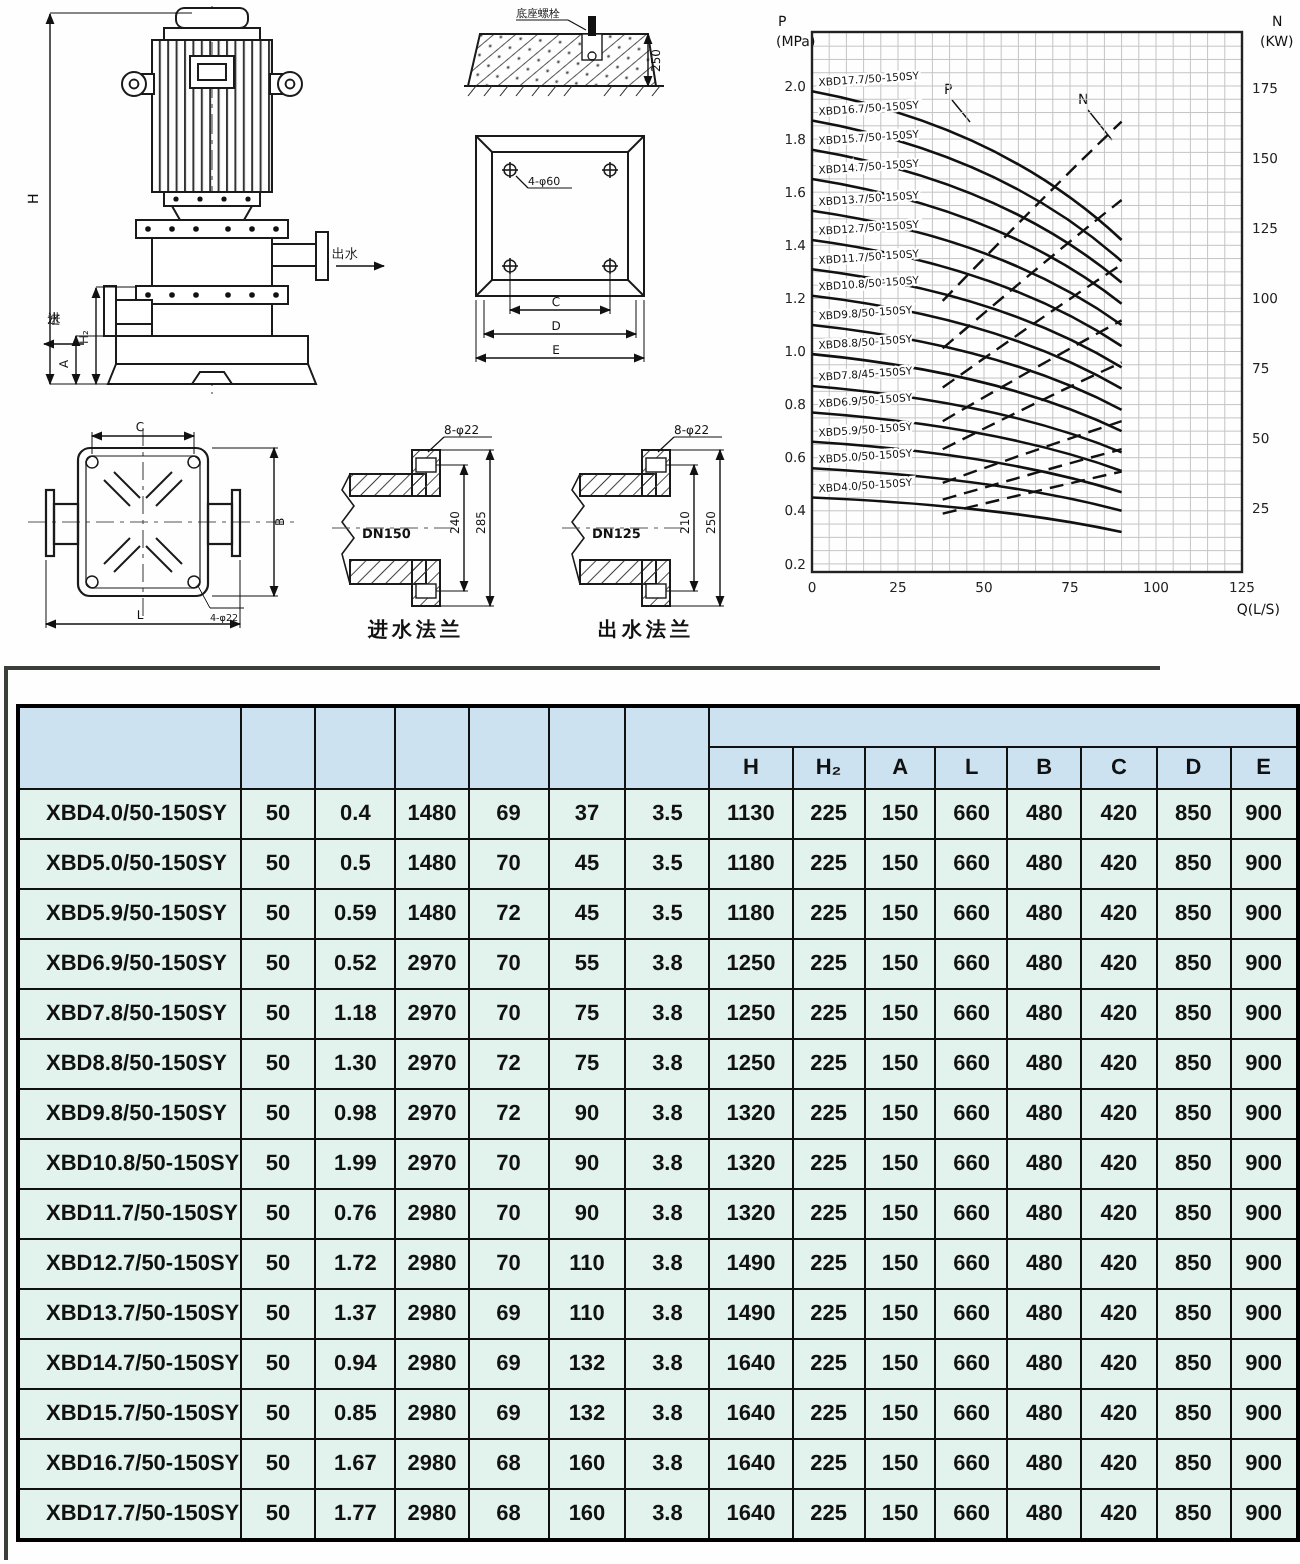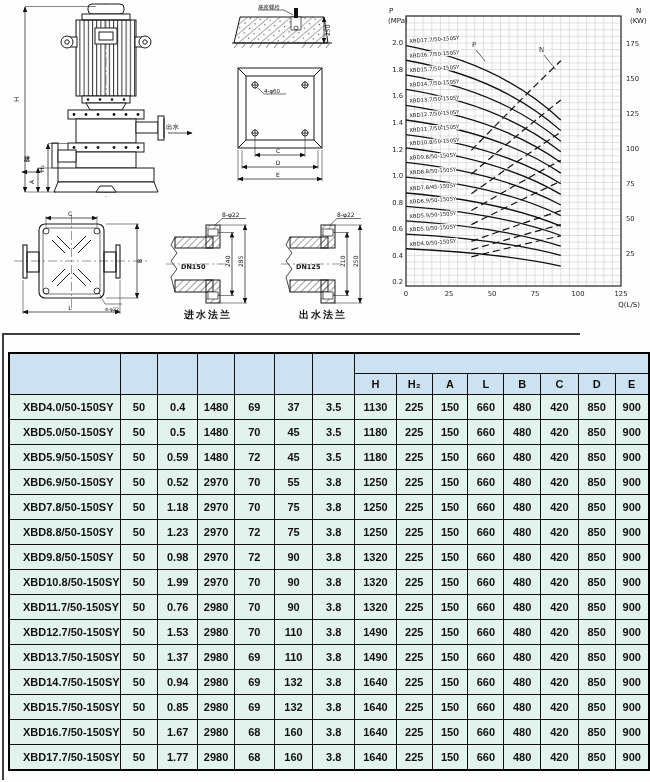--- a/index.html
+++ b/index.html
@@ -563,21 +563,21 @@
         <td>150</td>
         <td>660</td>
         <td>480</td>
         <td>420</td>
         <td>850</td>
         <td>900</td>
       </tr>
       <tr>
         <td class="model">XBD8.8/50-150SY</td>
         <td>50</td>
-        <td>1.23</td>
+        <td>1.30</td>
         <td>2970</td>
         <td>72</td>
         <td>75</td>
         <td>3.8</td>
         <td>1250</td>
         <td>225</td>
         <td>150</td>
         <td>660</td>
         <td>480</td>
         <td>420</td>
@@ -631,21 +631,21 @@
         <td>150</td>
         <td>660</td>
         <td>480</td>
         <td>420</td>
         <td>850</td>
         <td>900</td>
       </tr>
       <tr>
         <td class="model">XBD12.7/50-150SY</td>
         <td>50</td>
-        <td>1.53</td>
+        <td>1.72</td>
         <td>2980</td>
         <td>70</td>
         <td>110</td>
         <td>3.8</td>
         <td>1490</td>
         <td>225</td>
         <td>150</td>
         <td>660</td>
         <td>480</td>
         <td>420</td>

